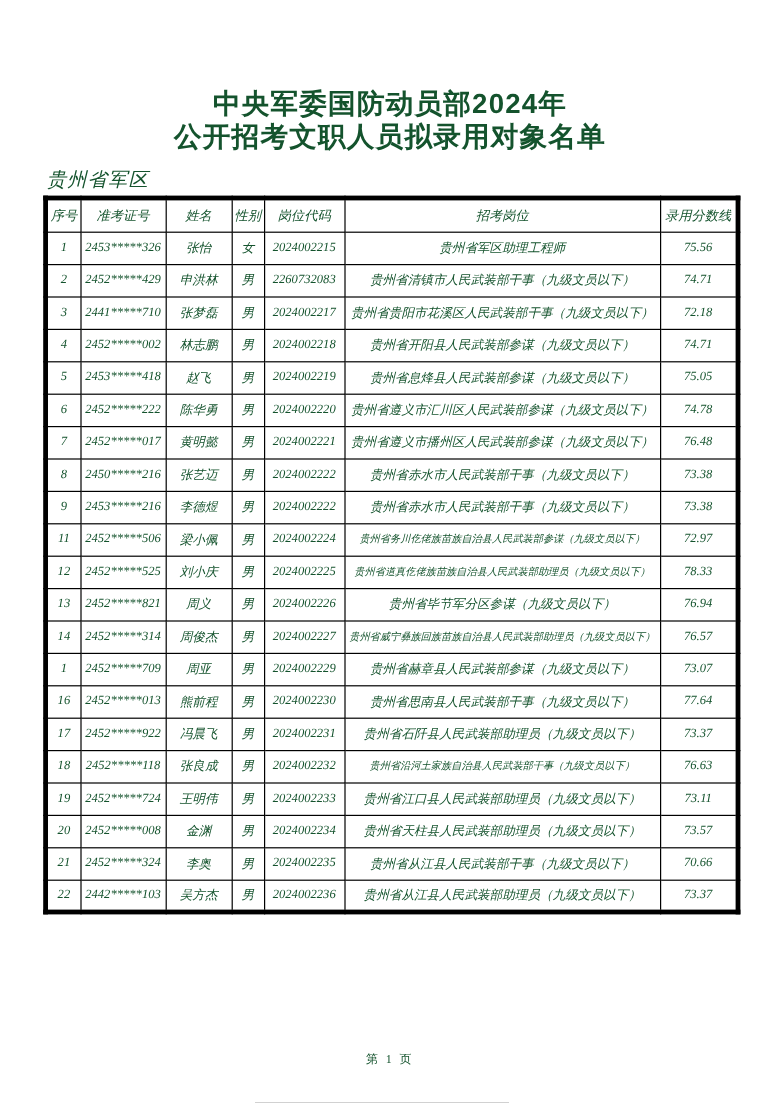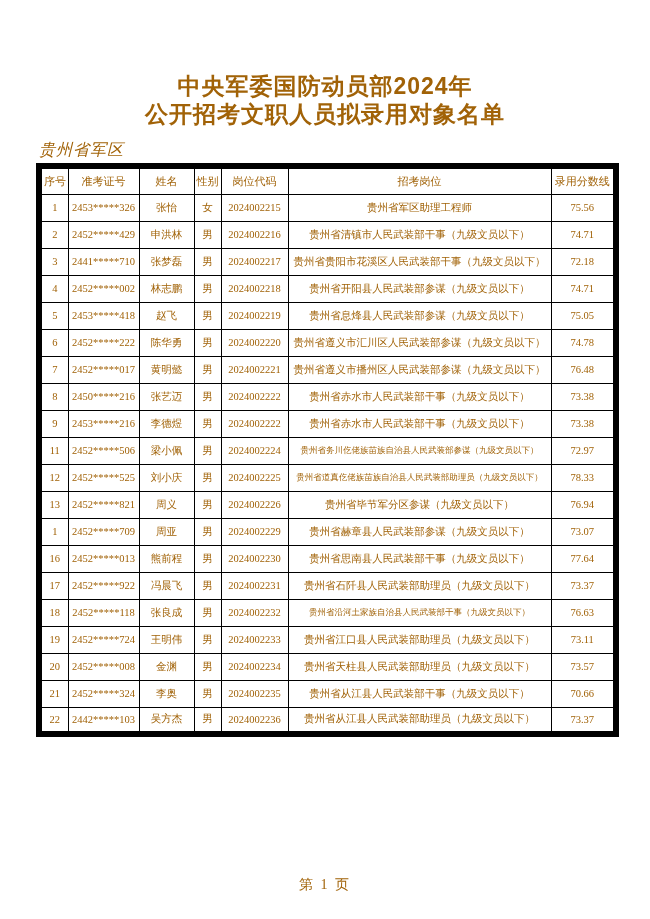--- a/index.html
+++ b/index.html
@@ -3,21 +3,21 @@
 <meta charset="utf-8">
 <style>
   * { margin: 0; padding: 0; box-sizing: border-box; }
   html, body { background: #888; }
   .page {
     position: relative;
     width: 650px;
     height: 919px;
     margin: 0 auto;
     background: #ffffff;
-    color: #a16207;
+    color: #14532d;
     font-family: "Liberation Serif", "DejaVu Serif", serif;
     overflow: hidden;
   }
   .title-block {
     position: absolute;
     top: 72px;
     left: 0;
     width: 100%;
     text-align: center;
     font-family: "Liberation Sans", "DejaVu Sans", sans-serif;
@@ -35,21 +35,22 @@
     font-family: "Liberation Serif", "DejaVu Serif", serif;
     letter-spacing: 1px;
   }
   table.roster {
     position: absolute;
     top: 163px;
     left: 36px;
     width: 577px;
     border-collapse: collapse;
     table-layout: fixed;
-    border: 6px solid #000000;
+    border: 4px solid #000000;
+    font-style: italic;
   }
   table.roster th, table.roster td {
     border: 1px solid #000;
     font-weight: normal;
     text-align: center;
     vertical-align: middle;
     overflow: hidden;
     white-space: nowrap;
     padding: 0 2px;
   }
@@ -62,21 +63,21 @@
     font-size: 10.5px;
   }
   td.col-position { text-align: left; padding-left: 4px; padding-right: 3px; }
   td.col-position.small { font-size: 8.5px; }
   .page-footer {
     position: absolute;
     top: 876px;
     left: 0;
     width: 100%;
     text-align: center;
-    font-size: 14px;
+    font-size: 10px;
     letter-spacing: 2px;
   }
 </style>
 </head>
 <body>
 
 <div class="page">
 
   <div class="title-block">
     <div>中央军委国防动员部2024年</div>
@@ -114,21 +115,21 @@
       <td class="col-gender">女</td>
       <td class="col-post-code">2024002215</td>
       <td class="col-position">贵州省军区助理工程师</td>
       <td class="col-score">75.56</td>
     </tr>
         <tr>
       <td class="col-index">2</td>
       <td class="col-exam-id">2452*****429</td>
       <td class="col-name">申洪林</td>
       <td class="col-gender">男</td>
-      <td class="col-post-code">2024002216</td>
+      <td class="col-post-code">2260732083</td>
       <td class="col-position">贵州省清镇市人民武装部干事（九级文员以下）</td>
       <td class="col-score">74.71</td>
     </tr>
         <tr>
       <td class="col-index">3</td>
       <td class="col-exam-id">2441*****710</td>
       <td class="col-name">张梦磊</td>
       <td class="col-gender">男</td>
       <td class="col-post-code">2024002217</td>
       <td class="col-position">贵州省贵阳市花溪区人民武装部干事（九级文员以下）</td>
@@ -209,20 +210,29 @@
         <tr>
       <td class="col-index">13</td>
       <td class="col-exam-id">2452*****821</td>
       <td class="col-name">周义</td>
       <td class="col-gender">男</td>
       <td class="col-post-code">2024002226</td>
       <td class="col-position">贵州省毕节军分区参谋（九级文员以下）</td>
       <td class="col-score">76.94</td>
     </tr>
         <tr>
+      <td class="col-index">14</td>
+      <td class="col-exam-id">2452*****314</td>
+      <td class="col-name">周俊杰</td>
+      <td class="col-gender">男</td>
+      <td class="col-post-code">2024002227</td>
+      <td class="col-position small">贵州省威宁彝族回族苗族自治县人民武装部助理员（九级文员以下）</td>
+      <td class="col-score">76.57</td>
+    </tr>
+        <tr>
       <td class="col-index">1</td>
       <td class="col-exam-id">2452*****709</td>
       <td class="col-name">周亚</td>
       <td class="col-gender">男</td>
       <td class="col-post-code">2024002229</td>
       <td class="col-position">贵州省赫章县人民武装部参谋（九级文员以下）</td>
       <td class="col-score">73.07</td>
     </tr>
         <tr>
       <td class="col-index">16</td>

